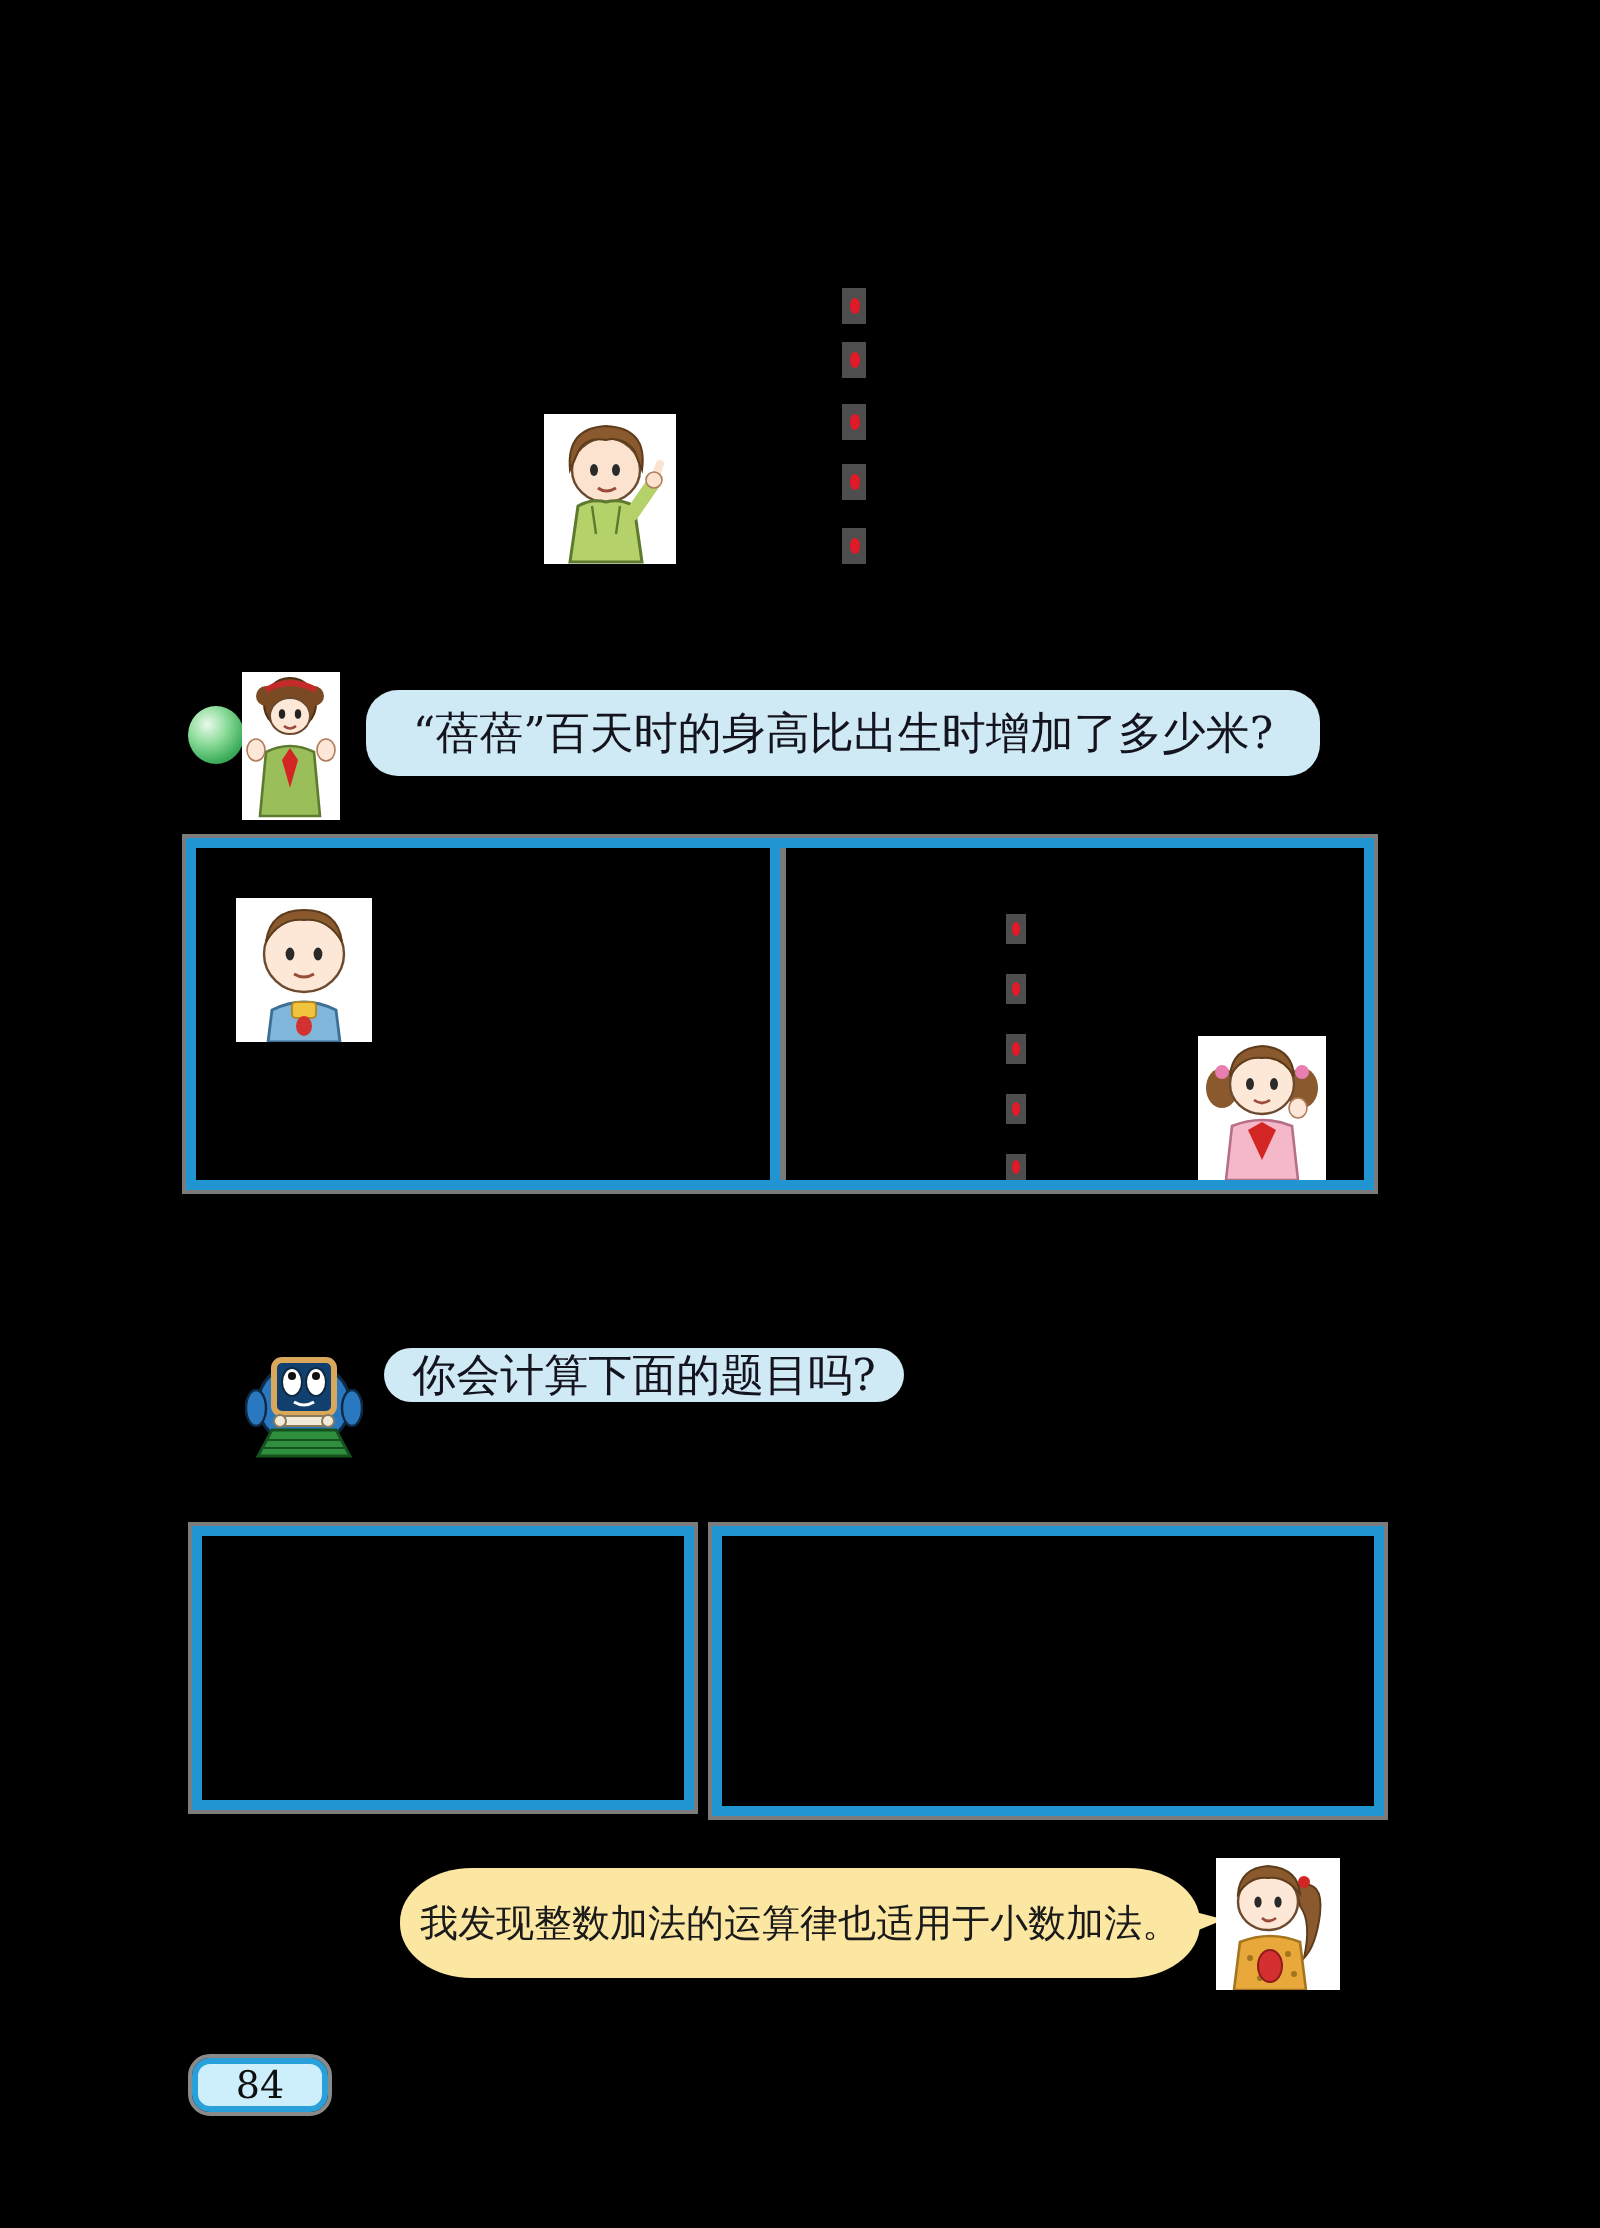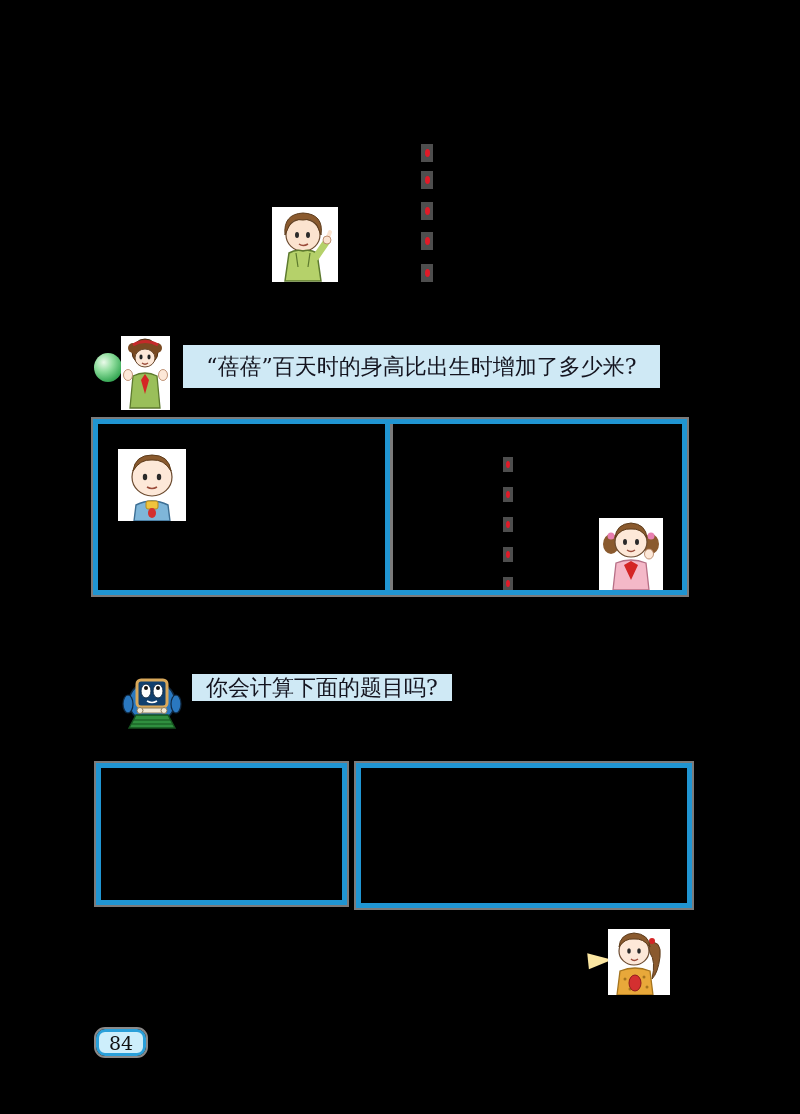--- a/index.html
+++ b/index.html
@@ -1,19 +1,19 @@
 <!DOCTYPE html>
 <html><head>
 <meta charset="utf-8">
 <style>
   html,body{margin:0;padding:0;background:#000;}
   .canvas{position:relative;width:800px;height:1114px;background:#000;overflow:hidden;
           font-family:"DejaVu Serif","DejaVu Sans",serif;}
   .card{position:absolute;background:#ffffff;}
-  .qstrip{position:absolute;background:#cfe9f5;border-radius:0;display:flex;
+  .qstrip{position:absolute;background:#cfe9f5;border-radius:16px;display:flex;
           align-items:center;justify-content:center;color:#14141f;white-space:nowrap;overflow:hidden;}
   .bluebox{position:absolute;border:5px solid #2095d2;outline:2px solid #7b7b7b;background:#000;box-sizing:border-box;}
   .vdivider{position:absolute;top:0;bottom:0;width:5px;background:#2095d2;box-shadow:3px 0 0 #7b7b7b;}
   .dotbox{position:absolute;background:#4e4e4e;display:flex;align-items:center;justify-content:center;}
   .dotbox .dot{background:#e11a28;border-radius:50%;}
   .dot-lg{width:5px;height:8px;}
   .dot-sm{width:4px;height:7px;}
   .bubble{position:absolute;background:#fbe6a2;border-radius:36px/27px;display:flex;
           align-items:center;justify-content:center;color:#1a1a1a;white-space:nowrap;overflow:hidden;}
   .bubble-tail{position:absolute;width:0;height:0;border-top:9px solid transparent;
@@ -151,36 +151,39 @@
       <path d="M14,50 L51,50 M12,54 L53,54" stroke="#14521e" stroke-width="1" fill="none"></path>
     </svg>
   </div>
   <div class="qstrip" style="left:192px;top:674px;width:260px;height:27px;font-size:22px;">
     <span>你会计算下面的题目吗?</span>
   </div>
 
   <div class="bluebox" style="left:96px;top:763px;width:251px;height:142px;"></div>
   <div class="bluebox" style="left:356px;top:763px;width:336px;height:145px;"></div>
 
+  <div class="bubble" style="left:200px;top:934px;width:400px;height:55px;font-size:19px;">
+    <span>我发现整数加法的运算律也适用于小数加法。</span>
+  </div>
   <div class="bubble-tail" style="left:588px;top:952px;"></div>
   <div class="card" style="left:608px;top:929px;width:62px;height:66px;">
     <svg width="62" height="66" viewBox="0 0 62 66">
       <path d="M40,14 Q54,10 52,28 Q50,44 44,50 Q48,32 42,24 Z" fill="#8a5a2e" stroke="#5d3c1c" stroke-width="1"></path>
       <circle cx="44" cy="12" r="3" fill="#d42525"></circle>
       <ellipse cx="26" cy="22" rx="15" ry="14" fill="#fde8d8" stroke="#6b4a2f" stroke-width="1.2"></ellipse>
       <path d="M11,18 Q12,5 26,4 Q41,5 42,18 Q35,9 26,10 Q17,9 11,18 Z" fill="#8a5a2e" stroke="#5d3c1c" stroke-width="1"></path>
       <ellipse cx="21" cy="22" rx="1.8" ry="2.8" fill="#2a2a2a"></ellipse>
       <ellipse cx="31" cy="22" rx="1.8" ry="2.8" fill="#2a2a2a"></ellipse>
       <path d="M23,30 Q26,33 30,30" fill="none" stroke="#9b4b3a" stroke-width="1.4"></path>
       <path d="M12,42 L9,66 L45,66 L42,42 Q27,36 12,42 Z" fill="#e8a83a" stroke="#a5741e" stroke-width="1.3"></path>
       <circle cx="17" cy="50" r="1.5" fill="#a5741e"></circle>
         <circle cx="36" cy="48" r="1.5" fill="#a5741e"></circle>
       <circle cx="22" cy="60" r="1.5" fill="#a5741e"></circle>
         <circle cx="39" cy="58" r="1.5" fill="#a5741e"></circle>
       <ellipse cx="27" cy="54" rx="6" ry="8" fill="#d43030" stroke="#8f1c1c" stroke-width="1"></ellipse>
     </svg>
   </div>
 
-  <div class="badge" style="left:96px;top:1029px;width:50px;height:27px;font-size:19px;">
+  <div class="badge" style="left:96px;top:1029px;width:68px;height:27px;font-size:19px;">
     <span>84</span>
   </div>
 
 </div>
 
 </body></html>

